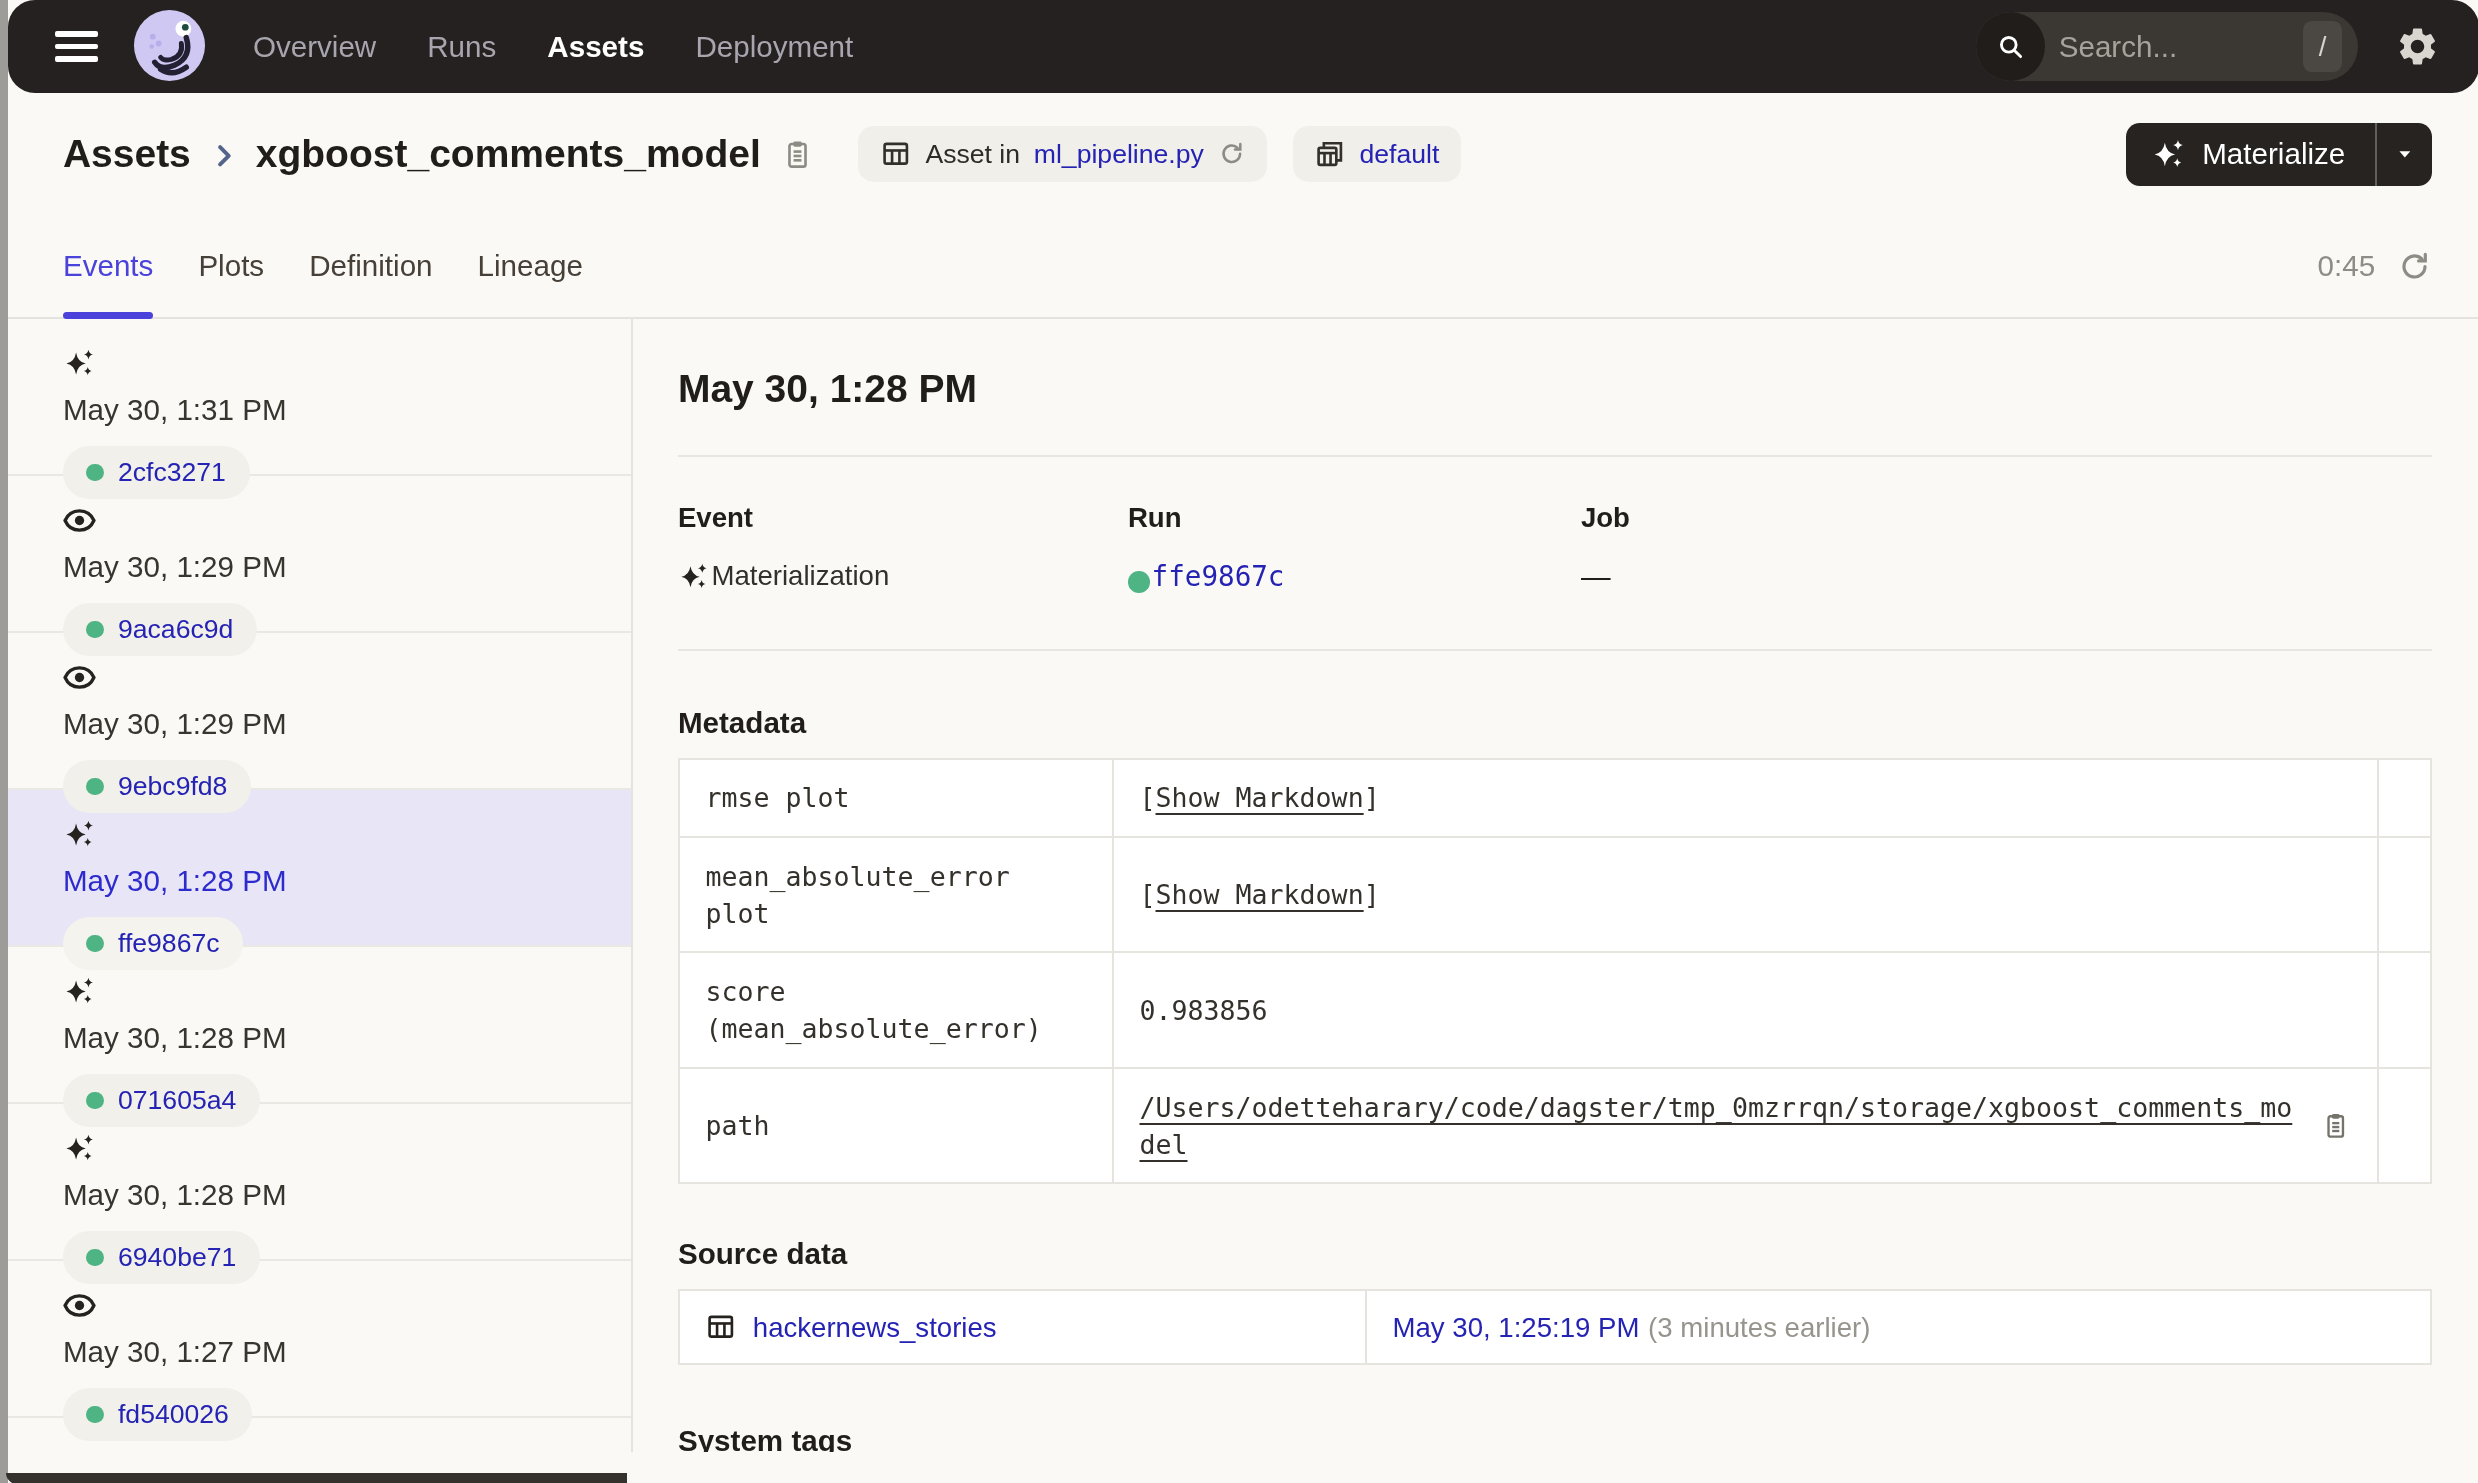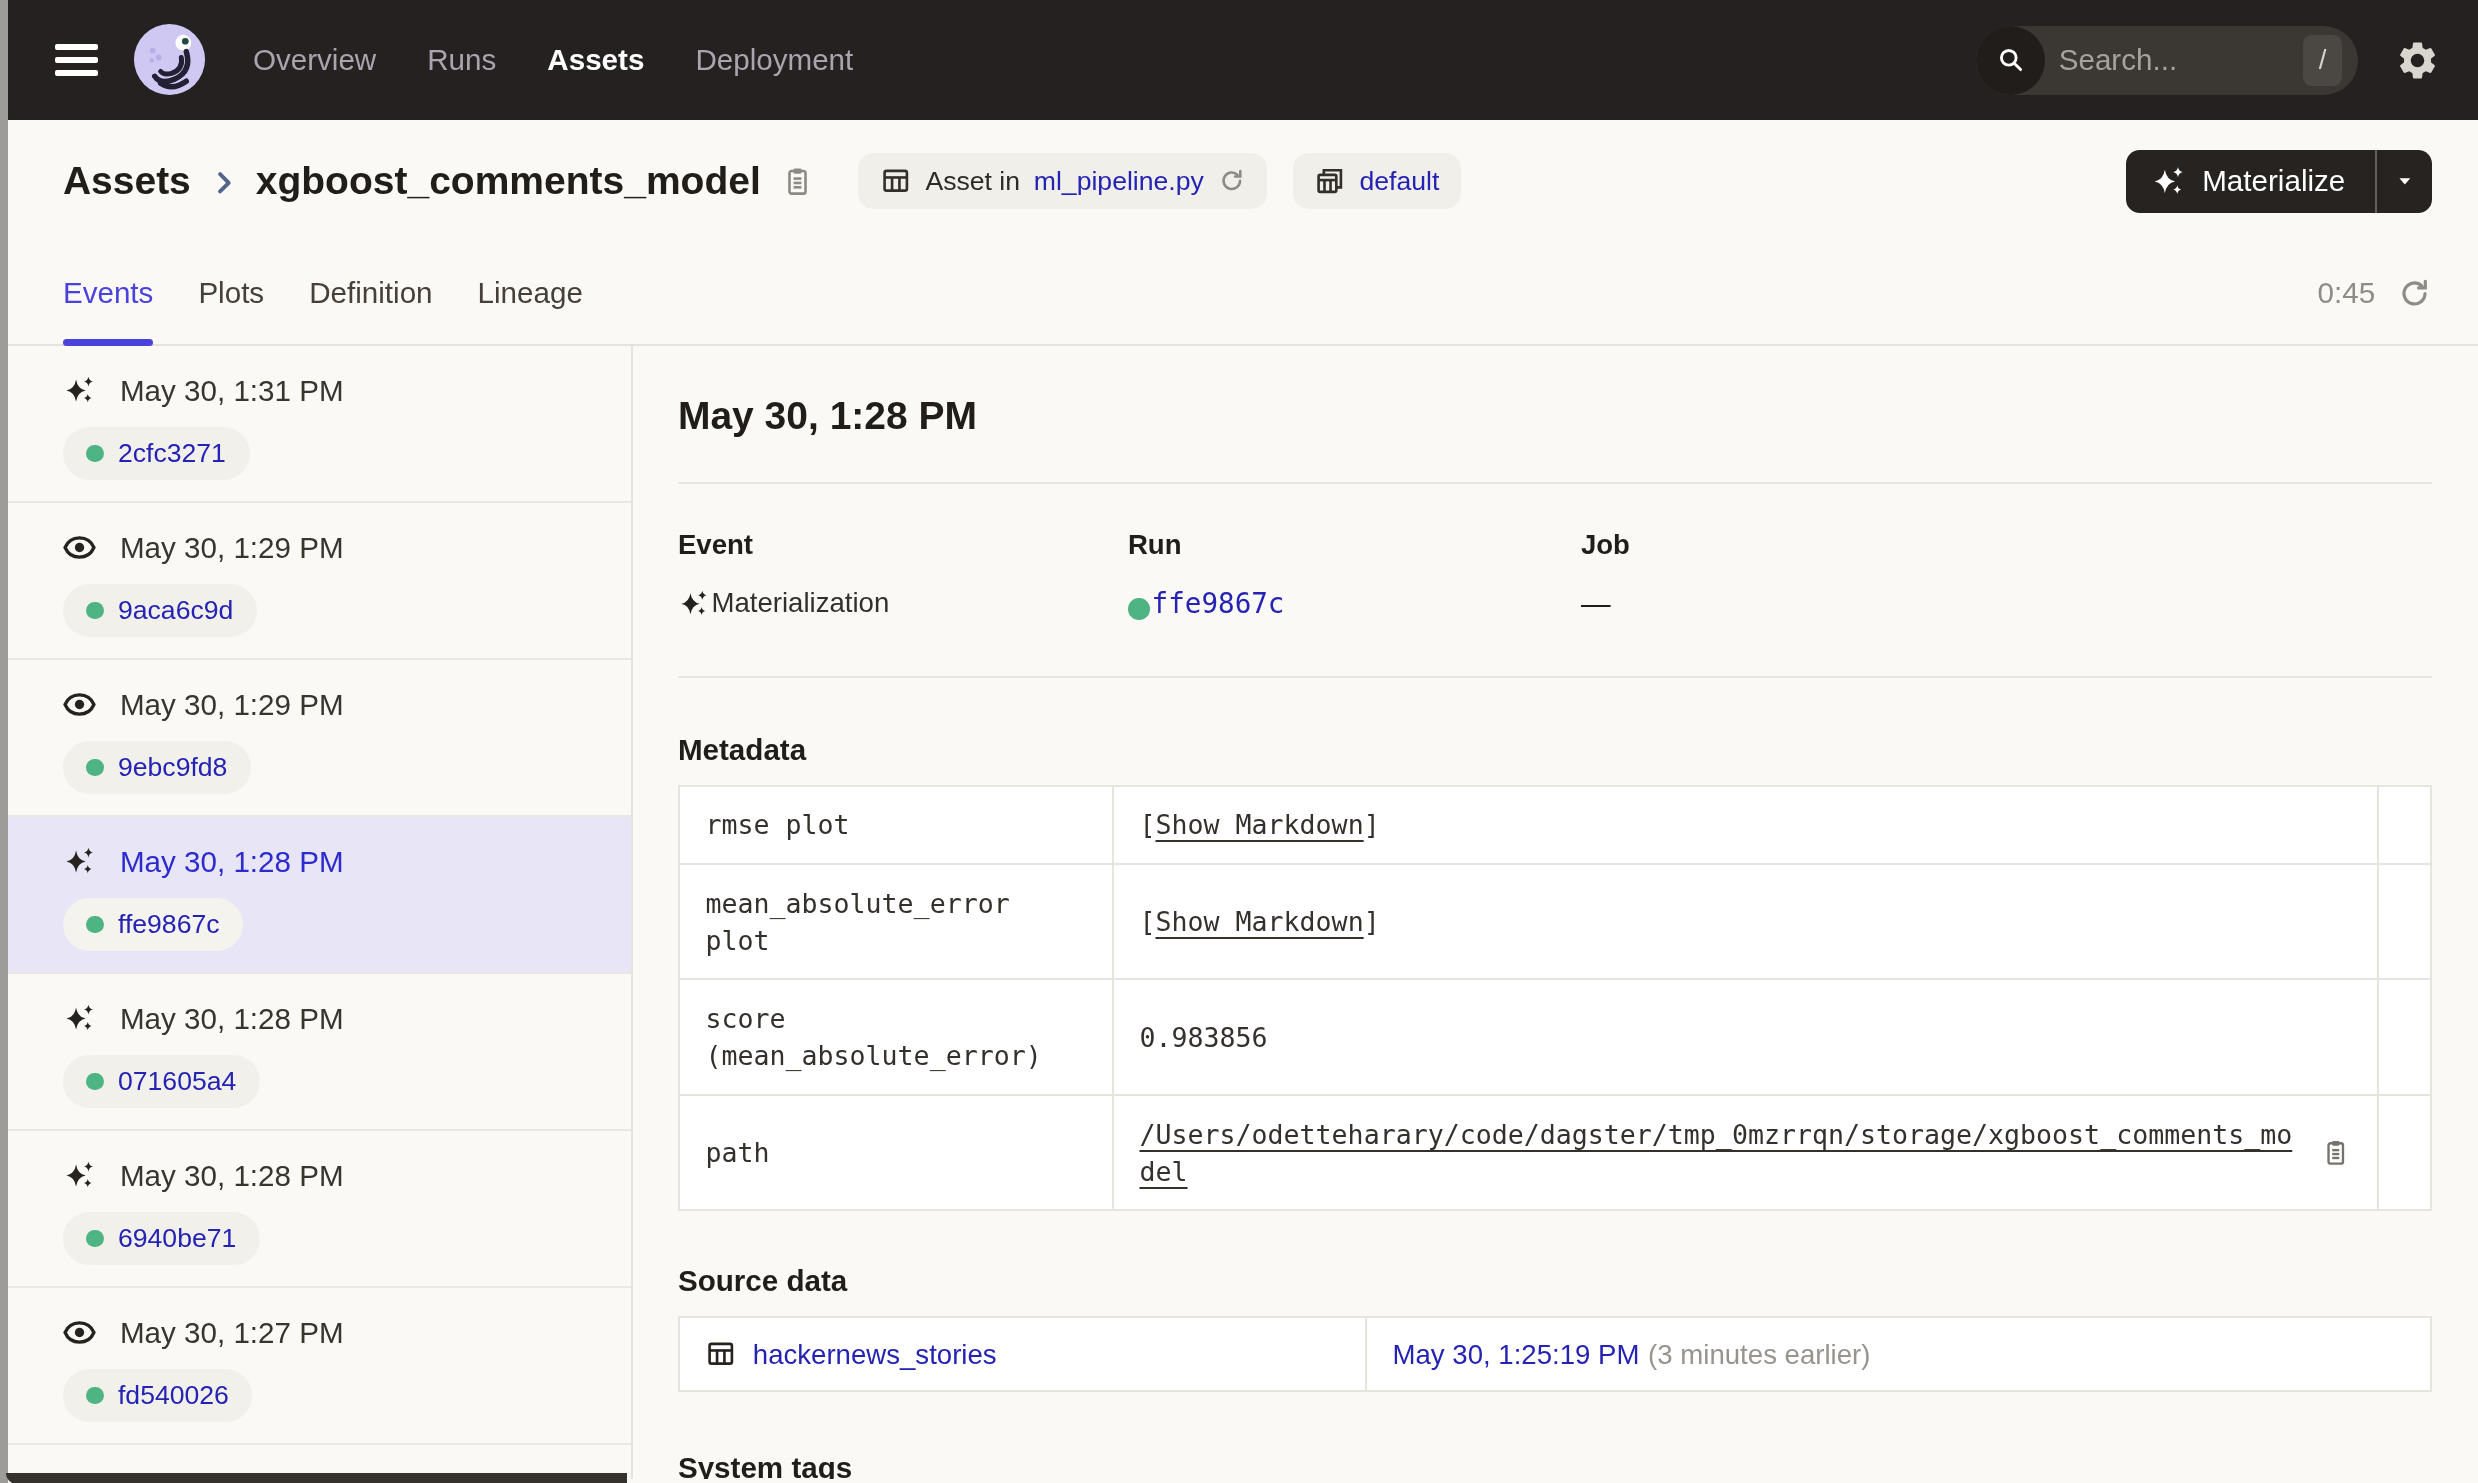--- a/index.html
+++ b/index.html
@@ -3,21 +3,21 @@
 <meta charset="utf-8">
 <style>
   * { margin:0; padding:0; box-sizing:border-box; }
   html,body { width:2478px; height:1484px; overflow:hidden; }
   body { background:#9E9C98; font-family:"Liberation Sans", sans-serif; position:relative; }
 
   .window { position:absolute; left:7.9px; top:0; width:2471px; height:1484px; background:#FAF9F5; }
   .behind-bar { position:absolute; left:5.9px; bottom:0; width:621px; height:10.8px; background:#35322E; border-radius:0 0 0 11.8px; z-index:5; }
 
   
-  .topnav { height:120px; background:#252120; display:flex; align-items:center; padding:0 39px 0 47px; }
+  .topnav { height:93px; background:#252120; display:flex; align-items:center; padding:0 39px 0 47px;border-radius:27px; }
   .hamburger { width:43px; height:31.5px; display:flex; flex-direction:column; justify-content:space-between; cursor:pointer; margin-right:33px; }
   .hamburger span { display:block; height:5.9px; background:#FFFFFF; border-radius:2px; }
   .logo { width:77px; height:77px; margin-right:45px; }
   .nav-links { display:flex; gap:51px; align-items:center; }
   .nav-link { font-size:29.6px; color:#A8A5AF; cursor:pointer; font-weight:400; }
   .nav-link.active { color:#FFFFFF; font-weight:700; }
   .nav-spacer { flex:1; }
   .search-pill { width:382px; height:69px; background:#3B3733; border-radius:35px; display:flex; align-items:center; overflow:hidden; margin-right:37px; }
   .search-circle { width:69px; height:69px; border-radius:50%; background:#201D1A; display:flex; align-items:center; justify-content:center; flex:none; }
   .search-input { flex:1; background:transparent; border:none; outline:none; font-size:29.6px; color:#E8E5DF; padding:0 9.9px 0 13.8px; font-family:"Liberation Sans",sans-serif; min-width:0; }
@@ -52,21 +52,21 @@
   .tab.active::after { content:""; position:absolute; left:0; right:0; bottom:-2px; height:6.9px; background:#4B42DB; border-radius:3.9px; }
   .tabs-spacer { flex:1; }
   .timer { font-size:29.6px; color:#8F8C85; margin-right:21.7px; }
   .refresh-btn { width:35px; height:35px; color:#8F8C85; cursor:pointer; }
 
   
   .appbody { display:flex; height:1133px; overflow:hidden; }
   .sidebar { width:625px; flex:none; border-right:2px solid #E5E3DE; overflow:hidden; }
   .ev-row { height:157px; border-bottom:2px solid #EAE8E3; padding:27.6px 0 0 55px; cursor:pointer; }
   .ev-row.selected { background:#E7E5F6; }
-  .ev-top { display:flex; gap:24px; }
+  .ev-top { display:flex; gap:13px;flex-direction:column; }
   .ev-top .evicon { width:33px; height:33px; color:#26221E; flex:none; }
   .ev-time { font-size:29.6px; color:#38342E; }
   .ev-row.selected .ev-time { color:#2E2BCE; }
   .run-pill { display:inline-flex; align-items:center; gap:13.8px; margin-top:19.7px; background:#F2F0EA; border-radius:27.6px; padding:10.8px 23.6px; cursor:pointer; }
   .ev-row.selected .run-pill { background:#F4F3EE; }
   .dot { width:17.7px; height:17.7px; border-radius:50%; background:#4FB483; flex:none; }
   .run-id { font-size:26.6px; color:#2523B4; }
 
   .main { flex:1; overflow:hidden; padding:48px 47px 0 45px; }
   .detail-title { font-size:39px; font-weight:700; color:#211E1A; }

